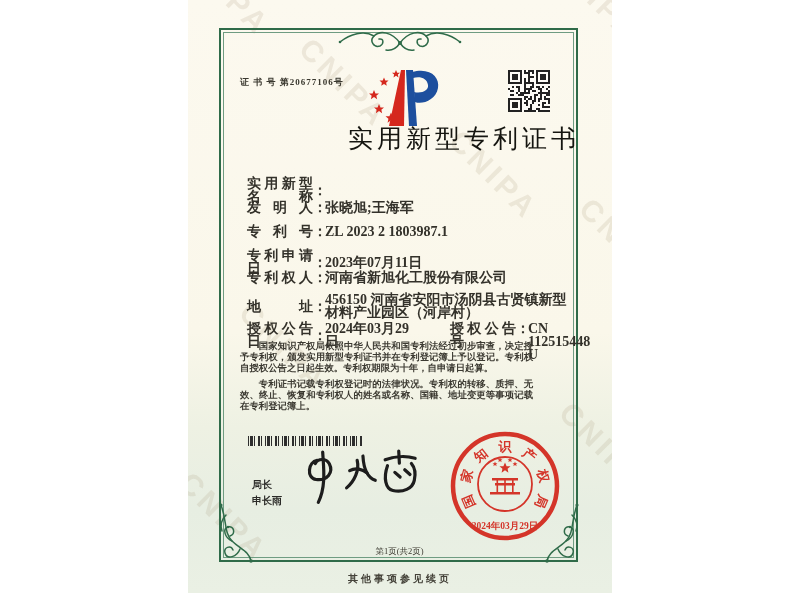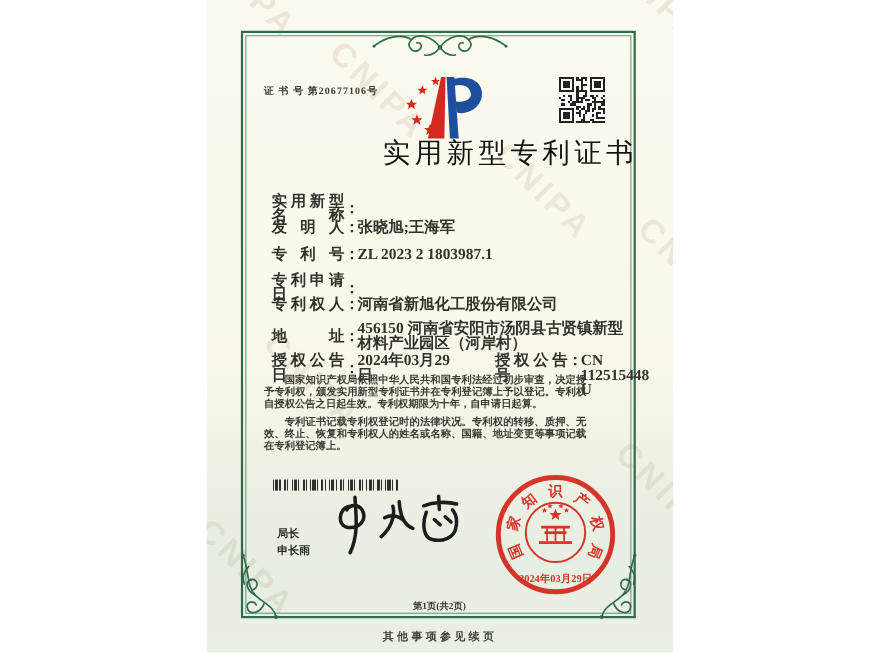--- a/index.html
+++ b/index.html
@@ -28,21 +28,21 @@
   .paras{position:absolute;left:52px;top:341px;width:293px;}
   .paras p{margin:0 0 5px 0;font-size:9.4px;line-height:11px;text-indent:2em;
          text-align:justify;color:#3c3a32;font-weight:600;}
   .barcode{position:absolute;left:60px;top:436px;width:114px;height:10px;
          background:repeating-linear-gradient(90deg,#2e2e2e 0 1px,rgba(0,0,0,0) 1px 2px,#2e2e2e 2px 5px,rgba(0,0,0,0) 5px 6px,#2e2e2e 6px 7px,rgba(0,0,0,0) 7px 10px,#2e2e2e 10px 12px,rgba(0,0,0,0) 12px 13px,#2e2e2e 13px 14px,rgba(0,0,0,0) 14px 17px);}
   .signer{position:absolute;left:64px;font-family:"Liberation Sans","DejaVu Sans",sans-serif;
          font-size:10px;font-weight:bold;color:#2b2b28;text-align:right;}
   .signature{position:absolute;left:100px;top:444px;transform:rotate(-3deg);}
   .seal{position:absolute;left:260px;top:428px;opacity:.93;}
   .page-footer{position:absolute;left:31px;top:546px;width:361px;text-align:center;
-         font-size:8.5px;font-weight:bold;color:#3a382f;}
+         font-size:8.5px;font-weight:normal;color:#3a382f;}
   .cont-note{position:absolute;left:0;top:572px;width:424px;text-align:center;
          font-size:10px;font-weight:600;letter-spacing:3px;color:#45433a;}
   .flourish-top{position:absolute;left:150px;top:27px;}
   .flourish-bl{position:absolute;left:28px;top:503px;}
   .flourish-br{position:absolute;left:356px;top:503px;transform:scaleX(-1);}
   .seal text{font-family:"Liberation Serif","DejaVu Serif",serif;}
 </style>
 </head>
 <body>
 
@@ -280,20 +280,21 @@
         <span class="fvalue">张晓旭;王海军</span>
     </div>
     <div class="field" style="top:225px">
       <span class="flabel">专利号</span>
         <span class="colon">：</span>
         <span class="fvalue">ZL 2023 2 1803987.1</span>
     </div>
     <div class="field" style="top:249px">
       <span class="flabel">专利申请日</span>
         <span class="colon">：</span>
+        <span class="fvalue">2023年07月11日</span>
     </div>
     <div class="field" style="top:271px">
       <span class="flabel">专利权人</span>
         <span class="colon">：</span>
         <span class="fvalue">河南省新旭化工股份有限公司</span>
     </div>
     <div class="field" style="top:293px">
       <span class="flabel">地址</span>
         <span class="colon">：</span>
         <span class="fvalue">456150 河南省安阳市汤阴县古贤镇新型材料产业园区（河岸村）</span>

